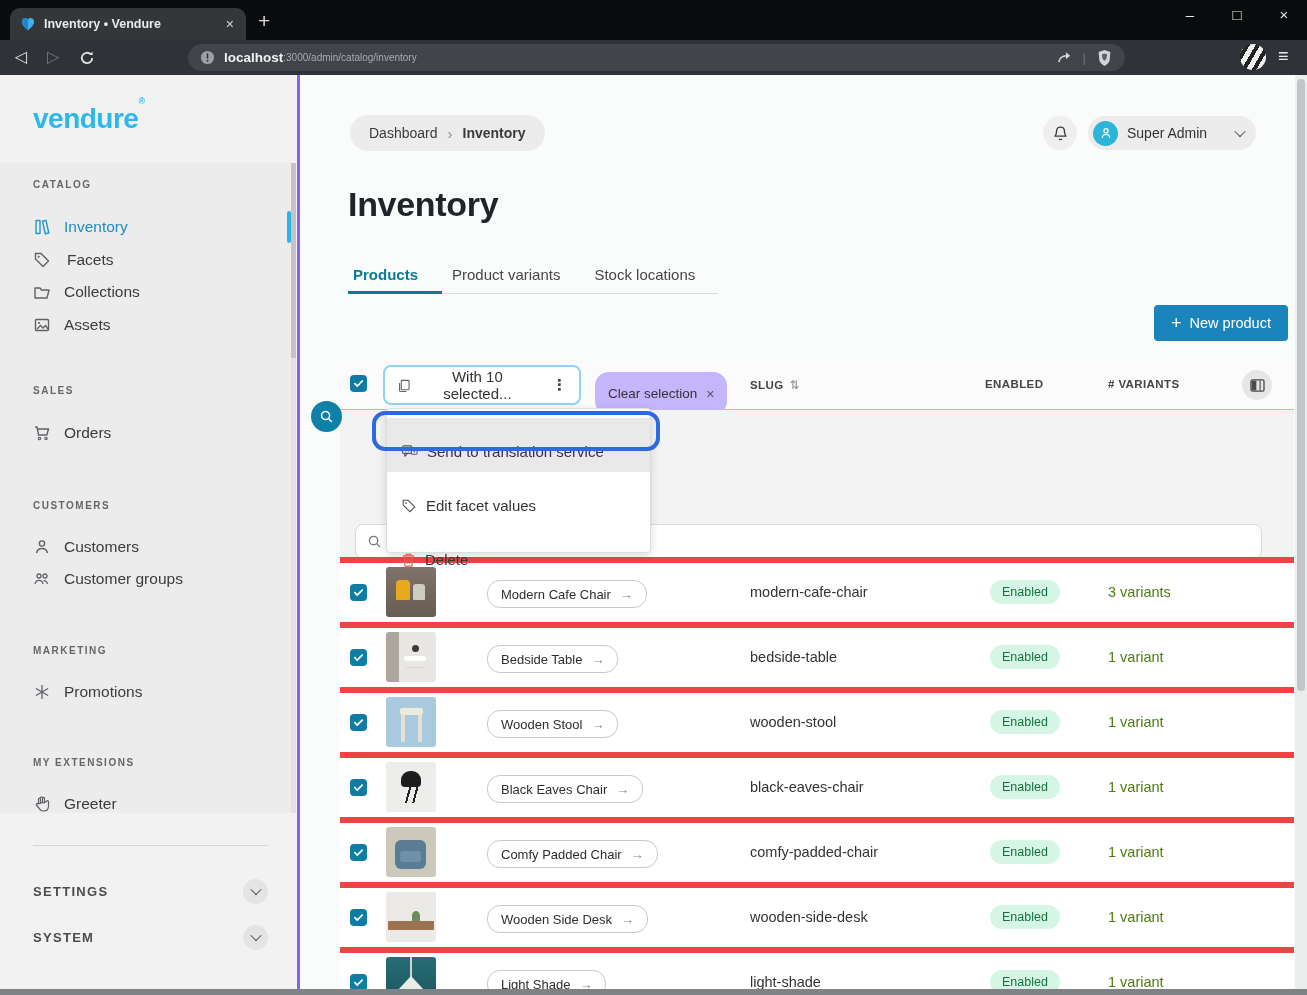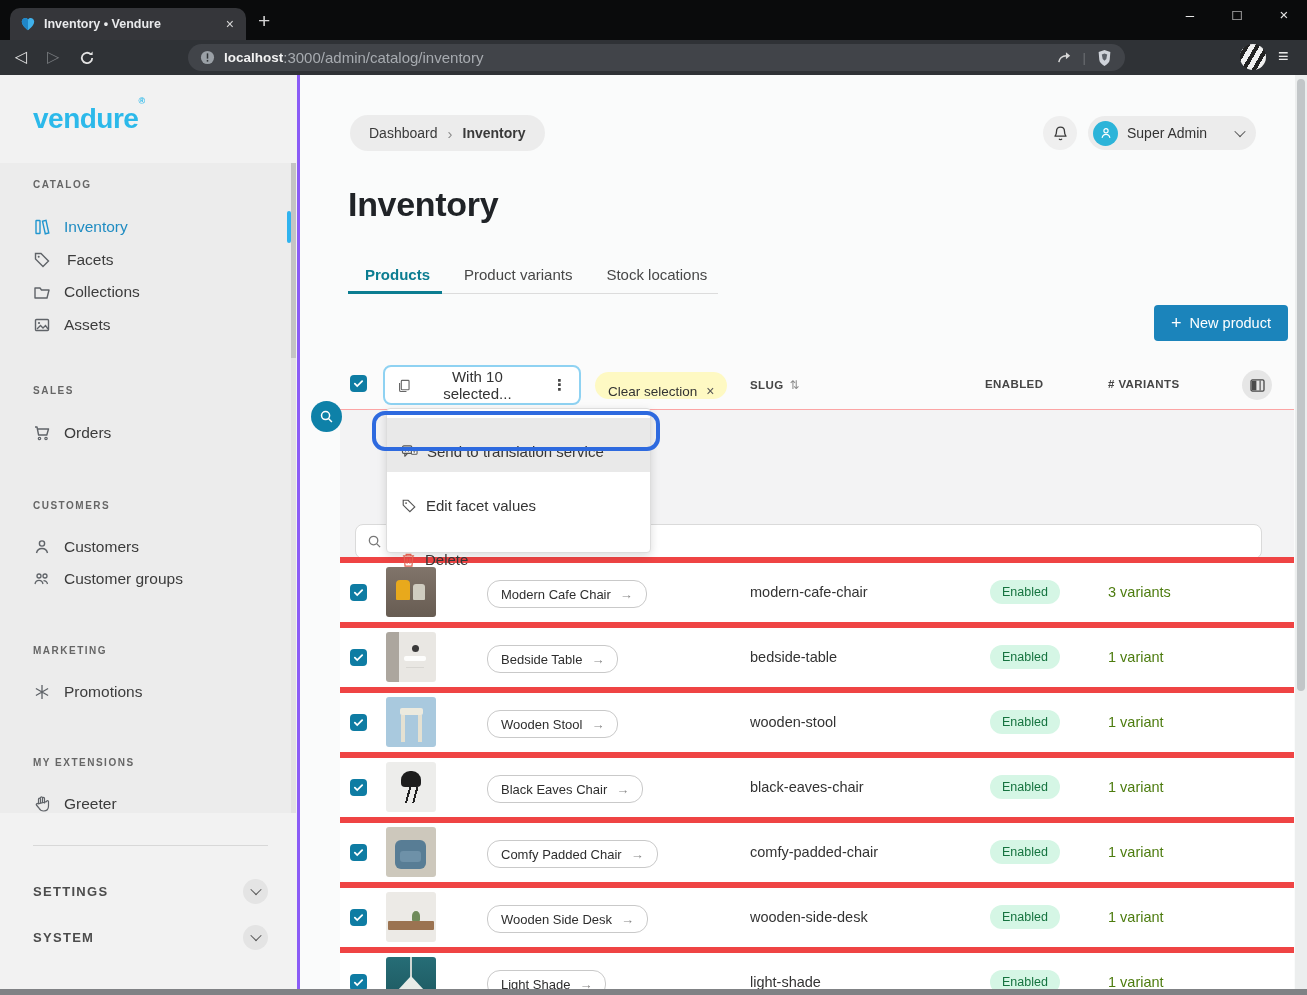--- a/index.html
+++ b/index.html
@@ -15,21 +15,21 @@
   .tab-title{color:#e9eaec;font-size:12.5px;font-weight:700;margin-left:8px;flex:1;white-space:nowrap;overflow:hidden;}
   .tab-close{color:#d8d8d8;font-size:14px;cursor:default;padding:0 2px;}
   .newtab{position:absolute;left:258px;top:9px;color:#d5d5d5;font-size:21px;font-weight:400;}
   .winctl{position:absolute;top:6px;color:#e6e6e6;font-size:15px;width:30px;text-align:center;}
   .toolbar{position:absolute;left:0;top:40px;width:1307px;height:35px;background:#2f3236;}
   .navbtn{position:absolute;top:7px;font-size:16px;color:#e3e3e3;}
   .navbtn.disabled{color:#75787c;}
   .addressbar{position:absolute;left:188px;top:44px;width:937px;height:27px;background:#414449;
        border-radius:14px;display:flex;align-items:center;padding:0 12px;box-sizing:border-box;color:#fff;}
   .url-host{font-size:13.5px;color:#f2f2f2;font-weight:700;margin-left:9px;}
-  .url-path{font-size:15px;color:#a7abb0;}
+  .url-path{font-size:10px;color:#a7abb0;}
   .addr-right{margin-left:auto;display:flex;align-items:center;gap:10px;}
   .addr-sep{color:#6d7075;font-size:13px;}
   .avatar-browser{position:absolute;left:1240px;top:44px;width:26px;height:26px;border-radius:50%;
        background:repeating-linear-gradient(120deg,#f0f0f0 0 5px,#222 5px 9px);}
   .hamburger{position:absolute;left:1278px;top:46px;color:#e8e8e8;font-size:18px;font-weight:700;}
 
   
   .sidebar{position:absolute;left:0;top:75px;width:300px;height:920px;background:#f2f2f2;border-right:3px solid #8b5cf6;box-sizing:border-box;}
   .logo{position:absolute;left:33px;top:28px;font-size:28px;font-weight:700;color:#2cb9ea;letter-spacing:-.5px;}
   .logo sup{font-size:9px;top:-14px;position:relative;}
@@ -55,39 +55,39 @@
   .breadcrumb .crumb-last{font-weight:700;}
   .breadcrumb .sep{color:#8a8a8a;font-size:15px;}
   .bell-wrap{position:absolute;left:743px;top:41px;width:34px;height:34px;border-radius:50%;background:#efefef;
       display:flex;align-items:center;justify-content:center;}
   .user-pill{position:absolute;left:788px;top:41px;width:168px;height:34px;background:#ececec;border-radius:17px;
       display:flex;align-items:center;gap:9px;padding:0 12px 0 5px;box-sizing:border-box;}
   .user-avatar{width:25px;height:25px;border-radius:50%;background:#2cb4d9;display:flex;align-items:center;justify-content:center;}
   .user-name{font-size:14px;color:#333;}
   .user-pill .chev{margin-left:auto;}
   .page-title{position:absolute;left:48px;top:110px;font-size:34px;font-weight:600;color:#202327;letter-spacing:-.3px;}
-  .tabs{position:absolute;left:48px;top:183px;display:flex;}
+  .tabs{position:absolute;left:36px;top:183px;display:flex;}
   .tabs .tab-item{padding:8px 17px 13px;font-size:15px;color:#474747;}
   .tabs .tab-item.active{color:#0b7d91;font-weight:700;}
   .tabs-underline-gray{position:absolute;left:48px;top:218px;width:370px;border-top:1px solid #dcdcdc;}
   .tabs-underline-active{position:absolute;left:48px;top:216px;width:94px;border-top:3px solid #0b7d91;}
   .btn-primary{position:absolute;left:854px;top:230px;width:134px;height:36px;background:#1b84bb;border:none;
       border-radius:4px;color:#fff;font-size:14.5px;font-weight:500;display:flex;align-items:center;justify-content:center;gap:8px;
       font-family:inherit;}
   .btn-primary .plus{font-size:18px;font-weight:400;}
 
   
   .thead{position:absolute;left:40px;top:285px;width:954px;height:50px;background:#fbfbfb;border-bottom:1px solid #fca5a5;box-sizing:border-box;}
   .checkbox{width:17px;height:17px;background:#0e7ca3;border-radius:4px;display:flex;align-items:center;justify-content:center;}
   .thead .checkbox{position:absolute;left:10px;top:15px;}
   .bulk-btn{position:absolute;left:43px;top:5px;width:198px;height:40px;background:#fff;border:2px solid #8fd2f2;
       border-radius:8px;display:flex;align-items:center;gap:10px;padding:0 12px;box-sizing:border-box;font-size:15px;color:#333;font-family:inherit;}
   .bulk-btn .kebab{margin-left:8px;color:#444;font-size:15px;font-weight:700;}
-  .clear-pill{position:absolute;left:255px;top:12px;height:27px;background:#fef9c3;border-radius:14px;
-      display:flex;align-items:flex-end;gap:9px;padding:0 13px;font-size:13.5px;color:#333;}
+  .clear-pill{position:absolute;left:255px;top:12px;height:27px;background:#c4b5fd;border-radius:14px;
+      display:flex;align-items:center;gap:9px;padding:8px 13px;font-size:13.5px;color:#333;}
   .clear-pill .x{color:#555;font-size:14px;}
   .colhead{position:absolute;top:18px;font-size:11.5px;font-weight:700;color:#454545;letter-spacing:.4px;display:flex;gap:6px;align-items:center;}
   .sort-glyph{color:#8a8a8a;font-size:12px;font-weight:400;}
   .colset-circle{position:absolute;left:902px;top:10px;width:30px;height:30px;border-radius:50%;background:#e6e6e6;
       display:flex;align-items:center;justify-content:center;}
 
   .filter-zone{position:absolute;left:40px;top:335px;width:954px;height:147px;background:#f3f3f4;}
   .search-input{position:absolute;left:15px;top:114px;width:907px;height:35px;background:#fff;border:1px solid #dadada;
       border-radius:8px;box-sizing:border-box;display:flex;align-items:center;padding:0 11px;gap:8px;}
   .addfilter-pill{position:absolute;left:15px;top:163px;width:112px;height:28px;background:#e9e9e9;border-radius:14px;

